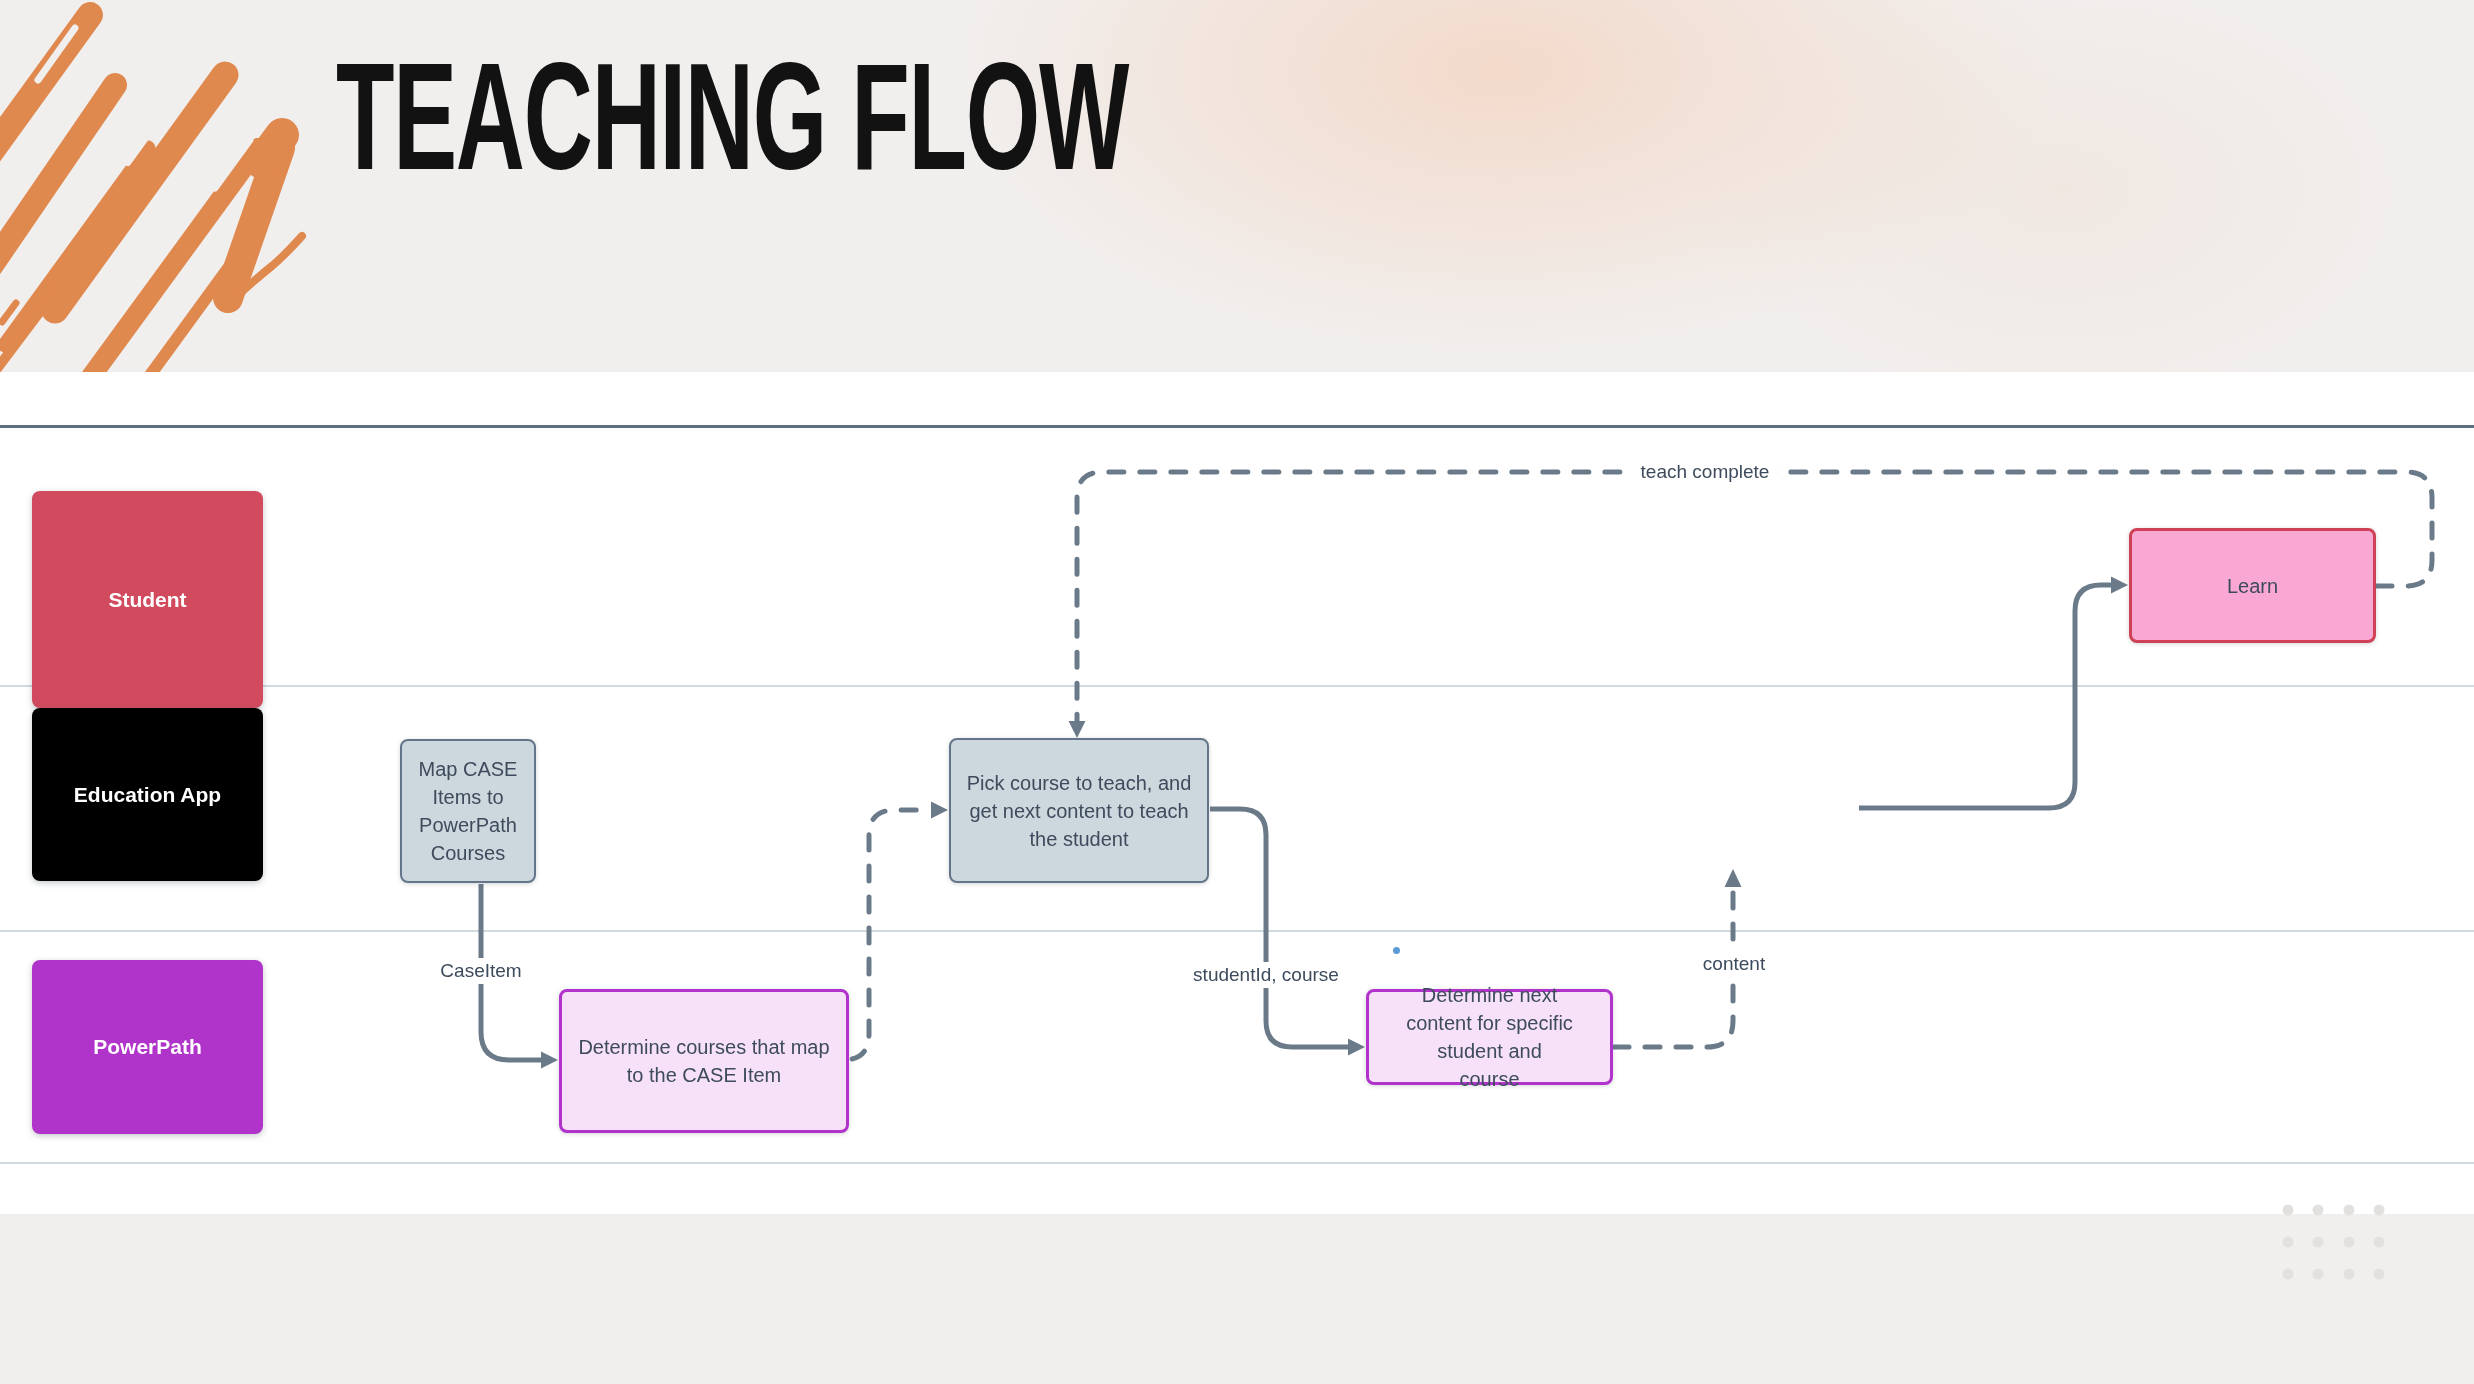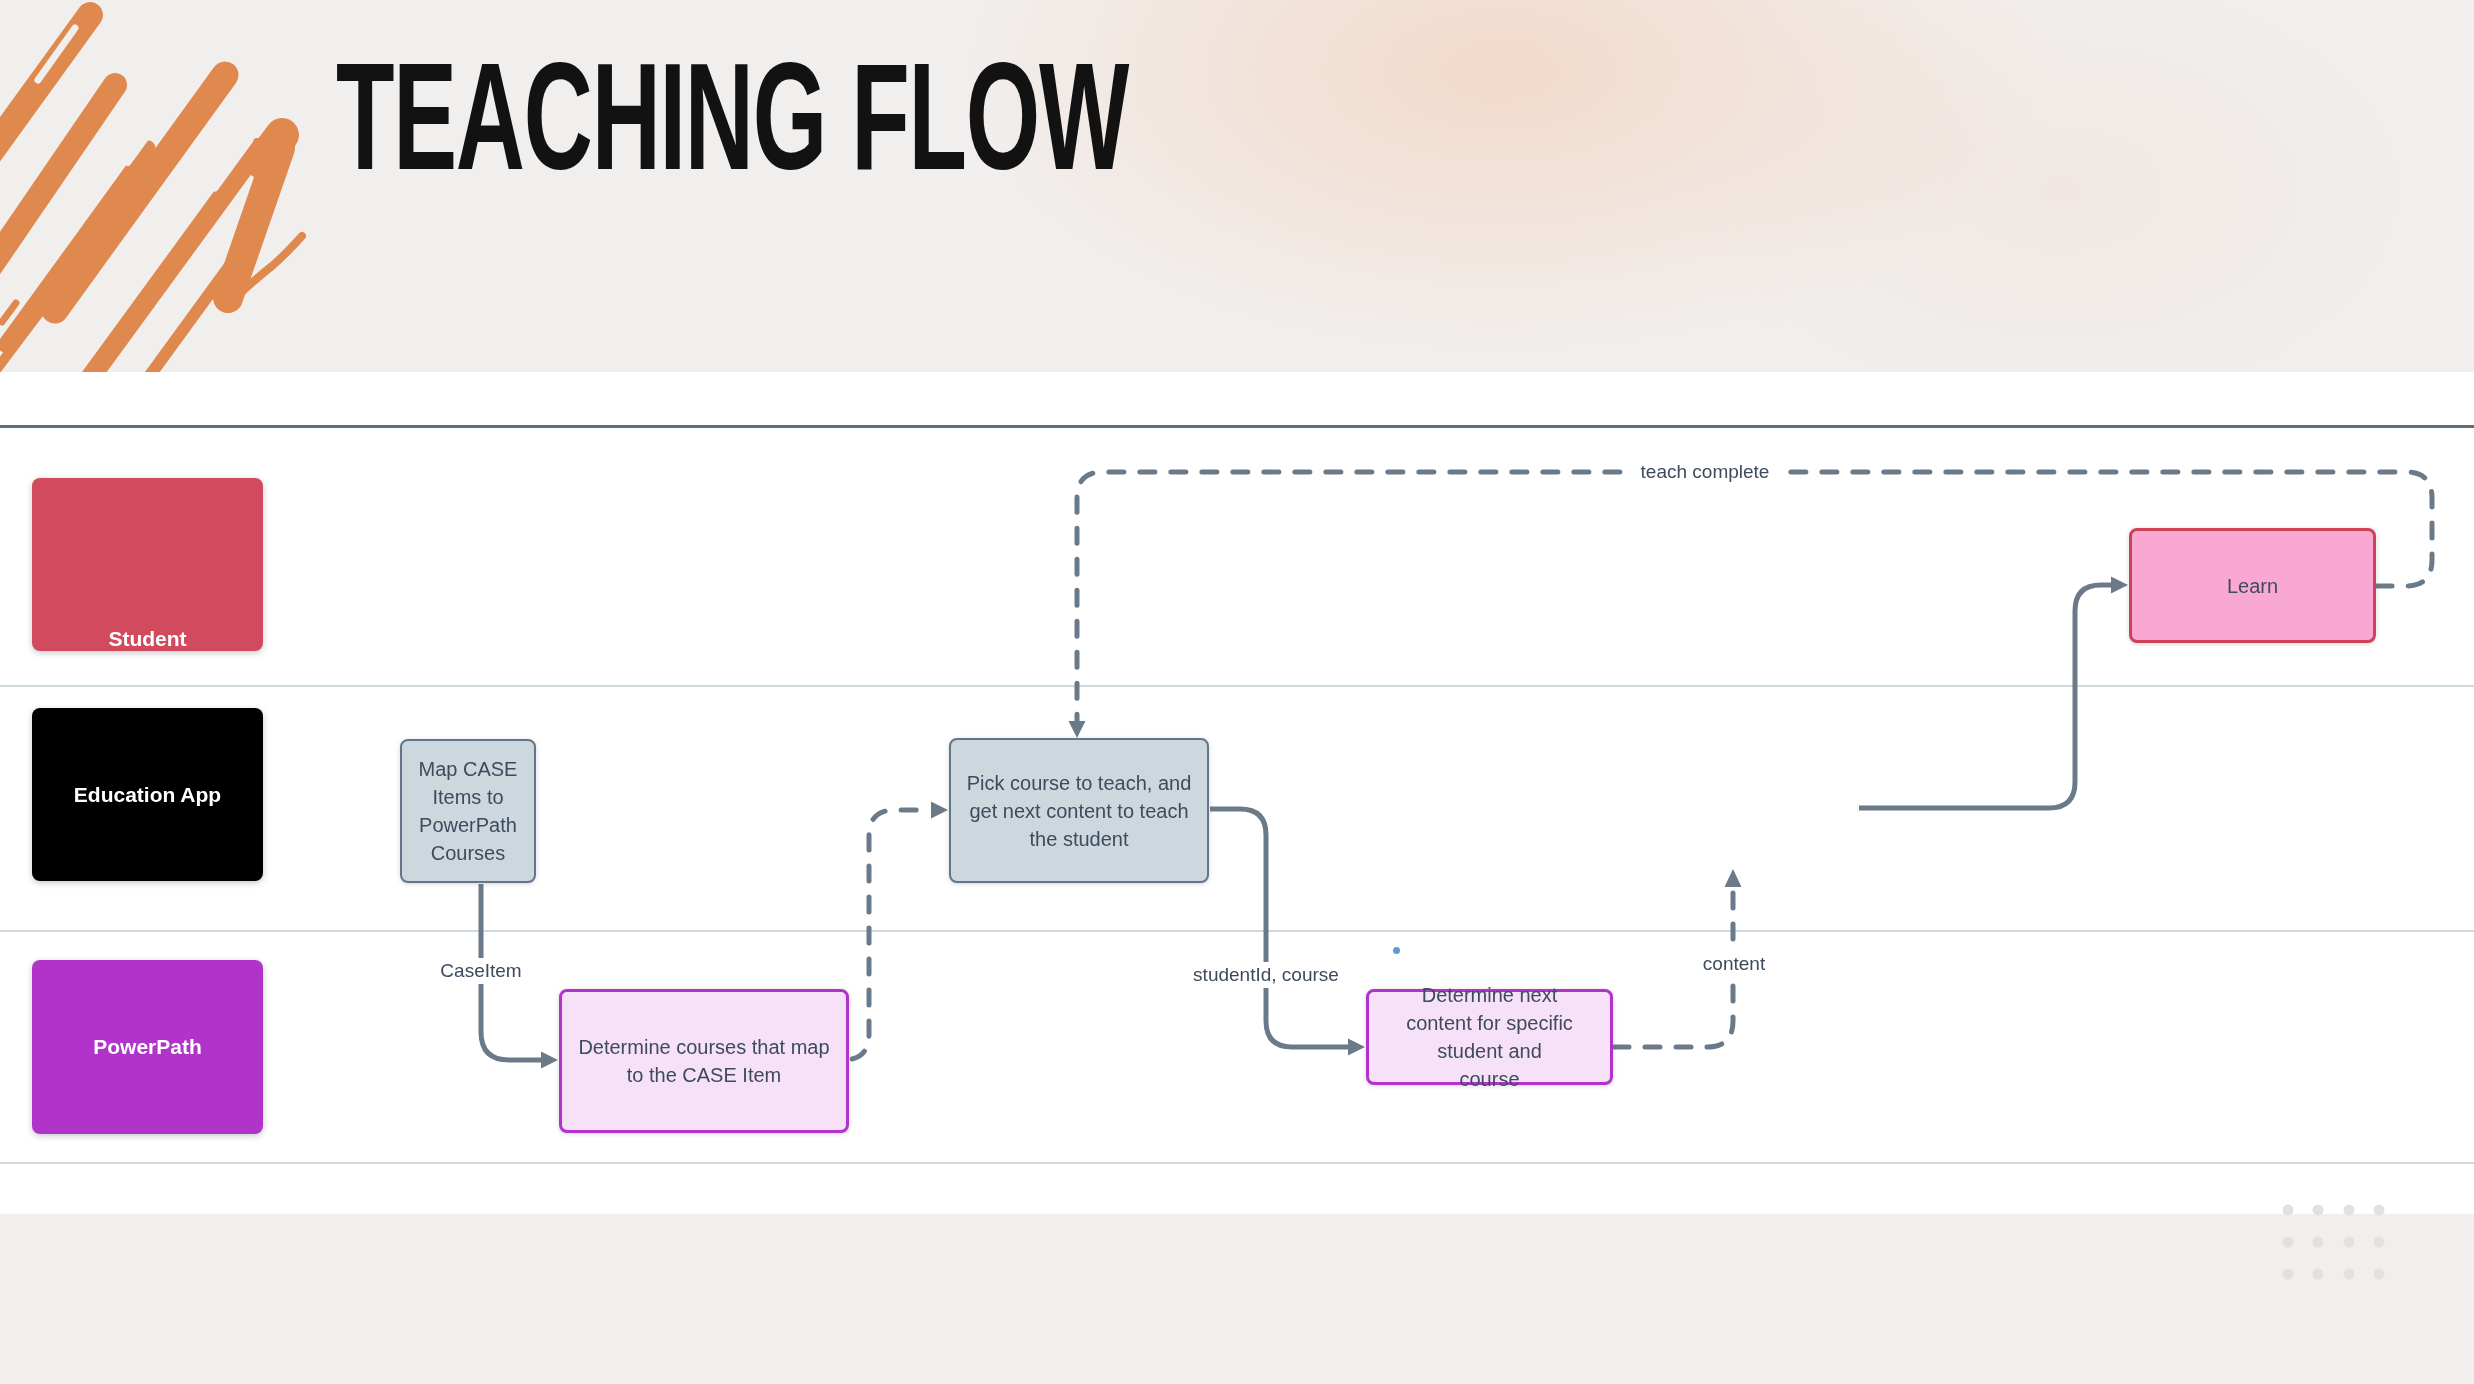--- a/index.html
+++ b/index.html
@@ -30,21 +30,21 @@
   .rule-1{top:685px;height:2px;background:#cfd9e0;}
   .rule-2{top:930px;height:2px;background:#cfd9e0;}
   .rule-3{top:1162px;height:2px;background:#cfd9e0;}
   
   .lane-box{
     position:absolute;left:32px;width:231px;border-radius:8px;
     display:flex;align-items:center;justify-content:center;
     color:#ffffff;font-size:21px;font-weight:600;
     box-shadow:0 2px 6px rgba(90,100,110,.35);
   }
-  .lane-student{top:478px;height:173px;background:#d14a5e;align-items:flex-end;}
+  .lane-student{top:491px;height:217px;background:#d14a5e;}
   .lane-education{top:708px;height:173px;background:#000000;}
   .lane-powerpath{top:960px;height:174px;background:#b134ca;}
   
   .arrows{position:absolute;left:0;top:0;pointer-events:none;}
   .flow{fill:none;stroke:#6b7a89;stroke-width:5;stroke-linejoin:round;}
   .flow.dashed{stroke-dasharray:15 16;stroke-linecap:round;}
   .head{fill:#6b7a89;stroke:none;}
   
   .node{
     position:absolute;border-radius:8px;box-sizing:border-box;

